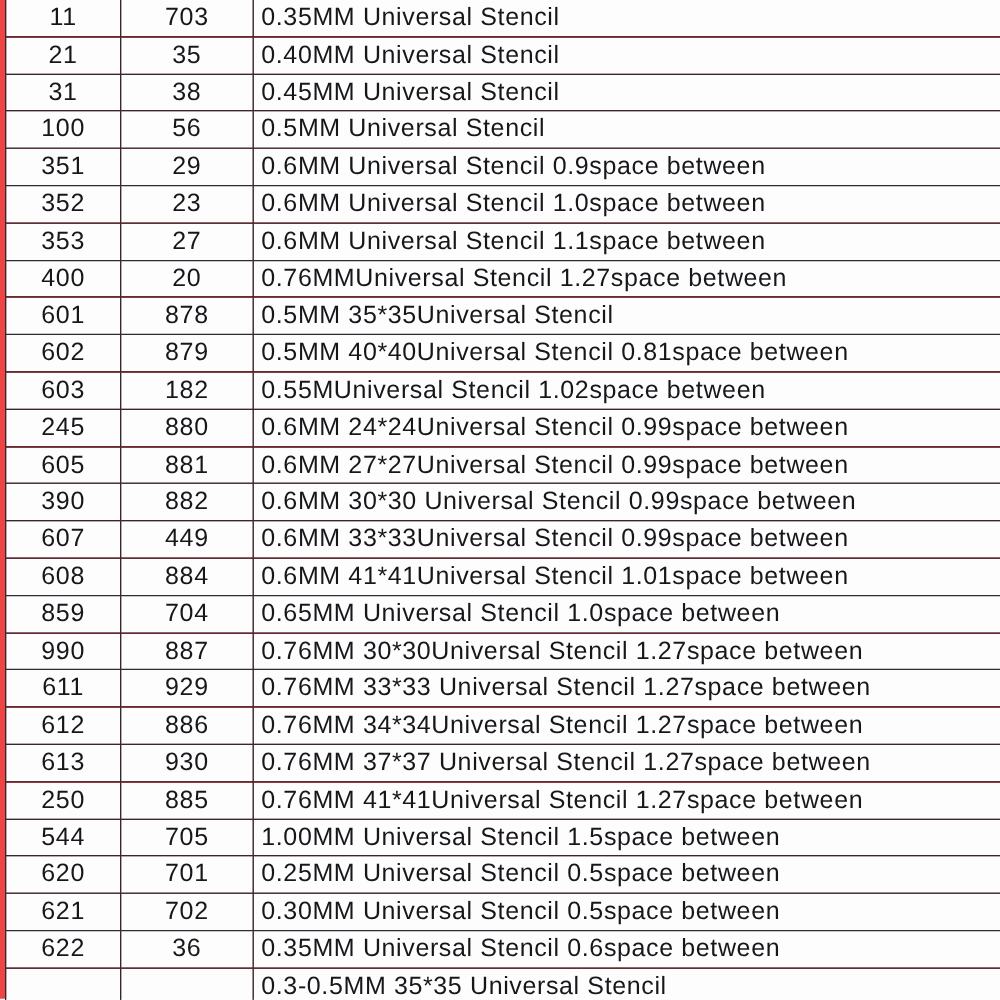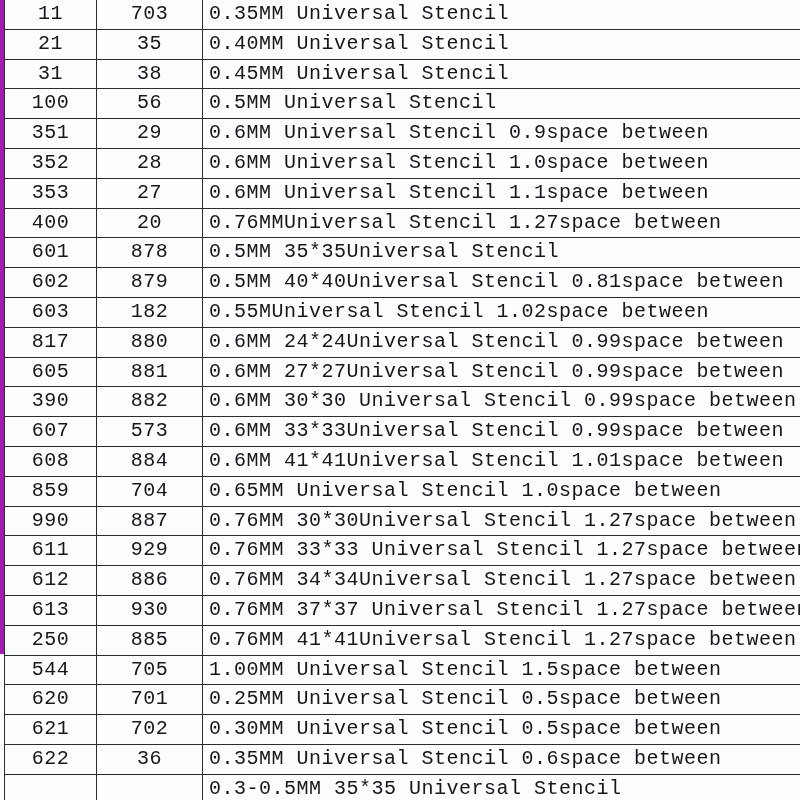--- a/index.html
+++ b/index.html
@@ -6,23 +6,23 @@
     margin: 0;
     padding: 0;
     width: 800px;
     height: 800px;
     overflow: hidden;
     background: #fdfdfd;
   }
   #sheet {
     position: relative;
     width: 800px;
-    height: 655px;
-    background: #a21caf;
-    font-family: Liberation Mono, monospace;
+    height: 800px;
+    background: #ef4444;
+    font-family: Liberation Sans, sans-serif;
   }
   table.grid {
     border-collapse: collapse;
     table-layout: fixed;
     width: 830px;        
     margin-left: 4px;    
     margin-top: -1px;    
   }
   table.grid col.c-code  { width: 92px; }
   table.grid col.c-qty   { width: 106px; }
@@ -83,21 +83,21 @@
           <td class="qty">56</td>
           <td class="desc">0.5MM Universal Stencil</td>
         </tr>
         <tr>
           <td class="code">351</td>
           <td class="qty">29</td>
           <td class="desc">0.6MM Universal Stencil 0.9space between</td>
         </tr>
         <tr>
           <td class="code">352</td>
-          <td class="qty">28</td>
+          <td class="qty">23</td>
           <td class="desc">0.6MM Universal Stencil 1.0space between</td>
         </tr>
         <tr>
           <td class="code">353</td>
           <td class="qty">27</td>
           <td class="desc">0.6MM Universal Stencil 1.1space between</td>
         </tr>
         <tr>
           <td class="code">400</td>
           <td class="qty">20</td>
@@ -112,37 +112,37 @@
           <td class="code">602</td>
           <td class="qty">879</td>
           <td class="desc">0.5MM 40*40Universal Stencil 0.81space between</td>
         </tr>
         <tr>
           <td class="code">603</td>
           <td class="qty">182</td>
           <td class="desc">0.55MUniversal Stencil 1.02space between</td>
         </tr>
         <tr>
-          <td class="code">817</td>
+          <td class="code">245</td>
           <td class="qty">880</td>
           <td class="desc">0.6MM 24*24Universal Stencil 0.99space between</td>
         </tr>
         <tr>
           <td class="code">605</td>
           <td class="qty">881</td>
           <td class="desc">0.6MM 27*27Universal Stencil 0.99space between</td>
         </tr>
         <tr>
           <td class="code">390</td>
           <td class="qty">882</td>
           <td class="desc">0.6MM 30*30 Universal Stencil 0.99space between</td>
         </tr>
         <tr>
           <td class="code">607</td>
-          <td class="qty">573</td>
+          <td class="qty">449</td>
           <td class="desc">0.6MM 33*33Universal Stencil 0.99space between</td>
         </tr>
         <tr>
           <td class="code">608</td>
           <td class="qty">884</td>
           <td class="desc">0.6MM 41*41Universal Stencil 1.01space between</td>
         </tr>
         <tr>
           <td class="code">859</td>
           <td class="qty">704</td>

